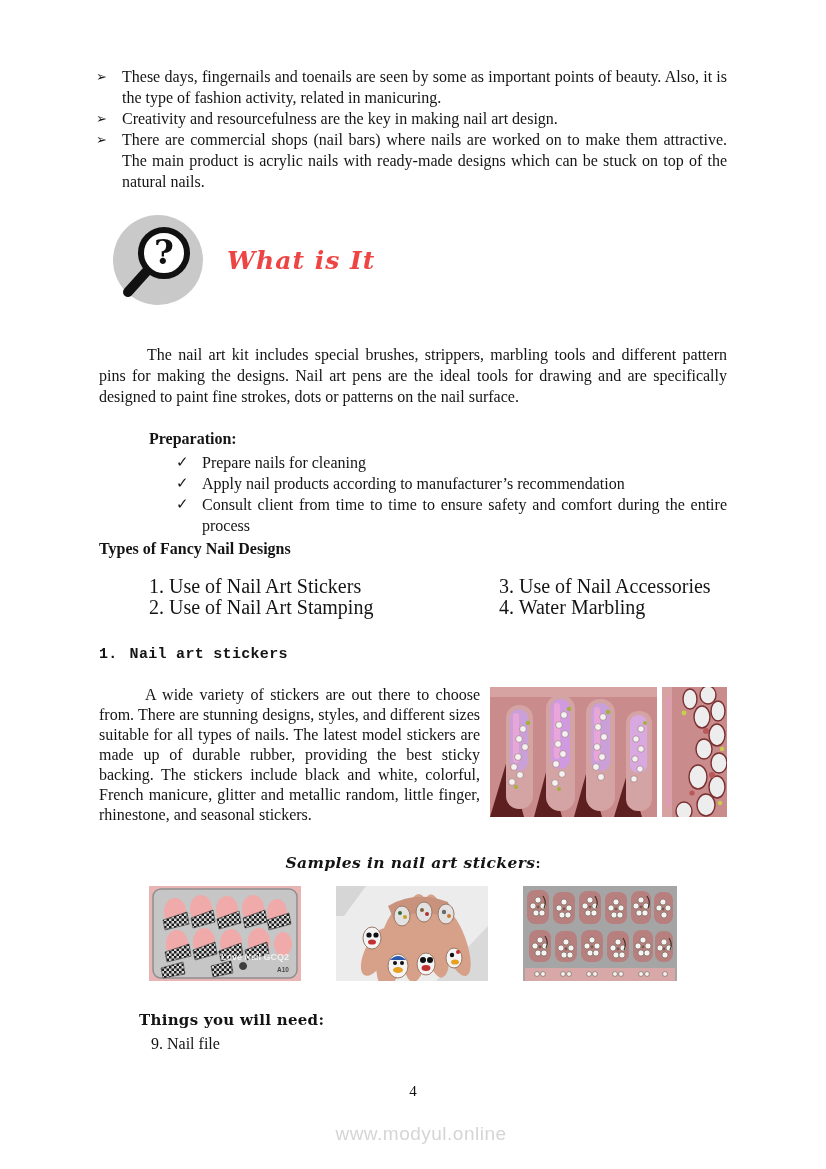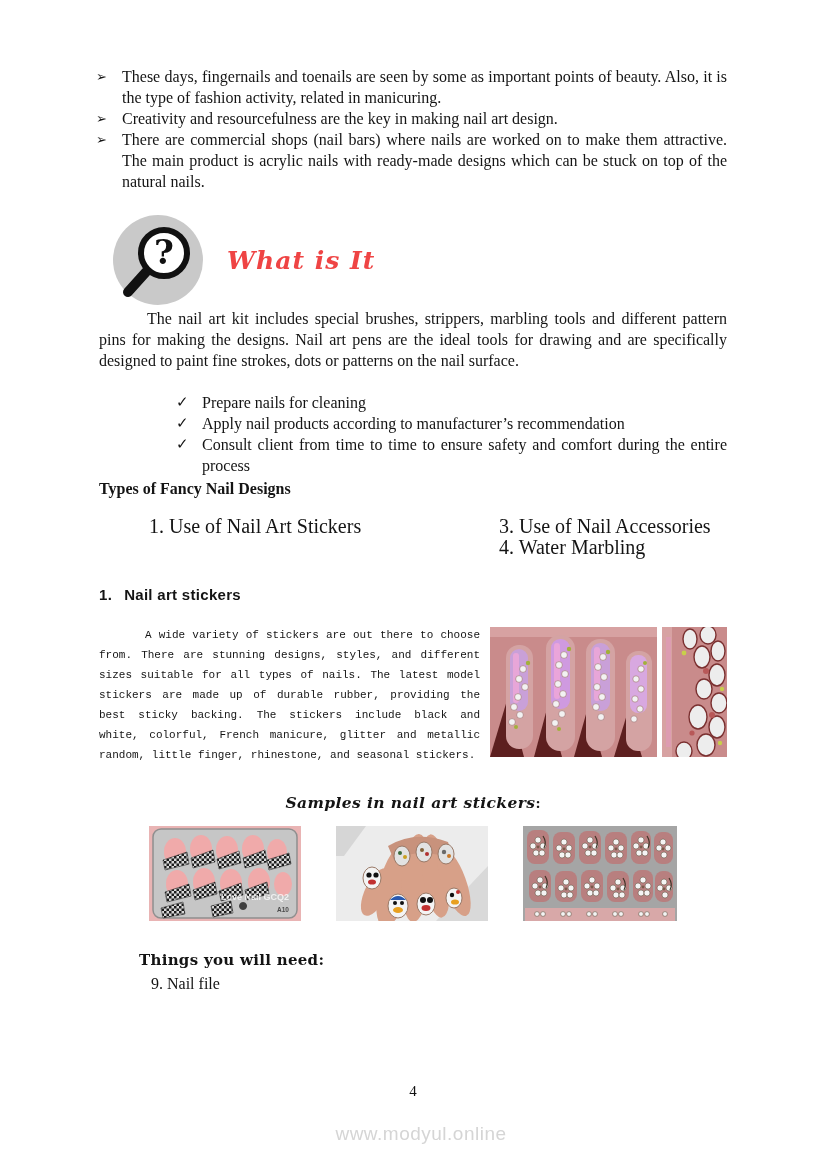--- a/index.html
+++ b/index.html
@@ -21,21 +21,21 @@
 
   
   .banner { display:flex; align-items:center; gap:24px; margin:20px 0 0 14px; height:96px; }
   .banner-icon { width:90px; height:90px; flex:0 0 auto; }
   .banner-title {
     font-family:"DejaVu Serif", serif; font-weight:bold; font-style:italic;
     font-size:25px; letter-spacing:1px; color:#ef4444;
   }
 
   .intro-par {
-    text-align:justify; text-indent:48px;
+    margin-top:36px; text-align:justify; text-indent:48px;
     font-size:16px; line-height:21px;
   }
 
   
   .prep { margin-top:21px; }
   .prep-heading { margin-left:50px; font-weight:bold; font-size:16px; line-height:21px; }
   .check-list { list-style:none; margin-top:3px; }
   .check-list li {
     position:relative; margin-left:103px; padding-left:0; text-align:justify;
     font-size:16px; line-height:21px;
@@ -43,31 +43,31 @@
   .check-list .marker { position:absolute; left:-26px; top:0; font-size:15px; }
 
   .types-heading { font-weight:bold; font-size:16px; line-height:21px; margin-top:2px; }
 
   .type-columns { display:flex; margin-top:17px; }
   .type-col { font-size:20px; line-height:21px; }
   .type-col.c1 { margin-left:50px; width:350px; }
   .type-col.c2 { }
 
   .sub-heading {
-    margin-top:28px; font-family:Liberation Sans, sans-serif; font-weight:bold;
+    margin-top:28px; font-family:Liberation Mono, monospace; font-weight:bold;
     font-size:15px; letter-spacing:.3px;
   }
   .sub-heading .num { margin-right:12px; }
 
   
   .wrap-block { margin-top:22px; overflow:hidden; }
   .photo-pair { float:right; margin:2px 0 6px 10px; display:flex; gap:5px; }
   .photo-pair svg { display:block; }
   .wrap-par {
-    font-family:Liberation Mono, monospace; font-size:11px; line-height:20px;
+    font-family:Liberation Serif, serif; font-size:16px; line-height:20px;
     text-align:justify; text-indent:46px;
   }
 
   .samples-heading { margin-top:28px; text-align:center; font-size:15.5px; }
   .samples-heading .it { font-family:"DejaVu Serif", serif; font-weight:bold; font-style:italic; letter-spacing:.4px; }
   .samples-heading .colon { font-weight:bold; }
 
   .samples-row { margin:14px 50px 0 50px; display:flex; justify-content:space-between; align-items:flex-start; }
   .samples-row svg { display:block; }
 
@@ -114,40 +114,42 @@
           <circle cx="51" cy="38" r="23" fill="#ffffff" stroke="#111" stroke-width="6"></circle>
           <text x="51" y="49" text-anchor="middle" font-family="DejaVu Serif, serif" font-size="34" font-weight="bold" fill="#111">?</text>
         </svg>
       </span>
       <span class="banner-title">What is It</span>
     </div>
 
     <p class="intro-par">The nail art kit includes special brushes, strippers, marbling tools and different pattern pins for making the designs. Nail art pens are the ideal tools for drawing and are specifically designed to paint fine strokes, dots or patterns on the nail surface.</p>
 
     <div class="prep">
+      <div class="prep-heading">Preparation:</div>
       <ul class="check-list">
         <li>
           <span class="marker">✓</span>
           <span>Prepare nails for cleaning</span>
         </li>
         <li>
           <span class="marker">✓</span>
           <span>Apply nail products according to manufacturer’s recommendation</span>
         </li>
         <li>
           <span class="marker">✓</span>
           <span>Consult client from time to time to ensure safety and comfort during the entire process</span>
         </li>
       </ul>
     </div>
 
     <div class="types-heading">Types of Fancy Nail Designs</div>
     <div class="type-columns">
       <div class="type-col c1">
         <div>1. Use of Nail Art Stickers</div>
+        <div>2. Use of Nail Art Stamping</div>
       </div>
       <div class="type-col c2">
         <div>3. Use of Nail Accessories</div>
         <div>4. Water Marbling</div>
       </div>
     </div>
 
     <div class="sub-heading">
       <span class="num">1.</span><span>Nail art stickers</span>
     </div>

